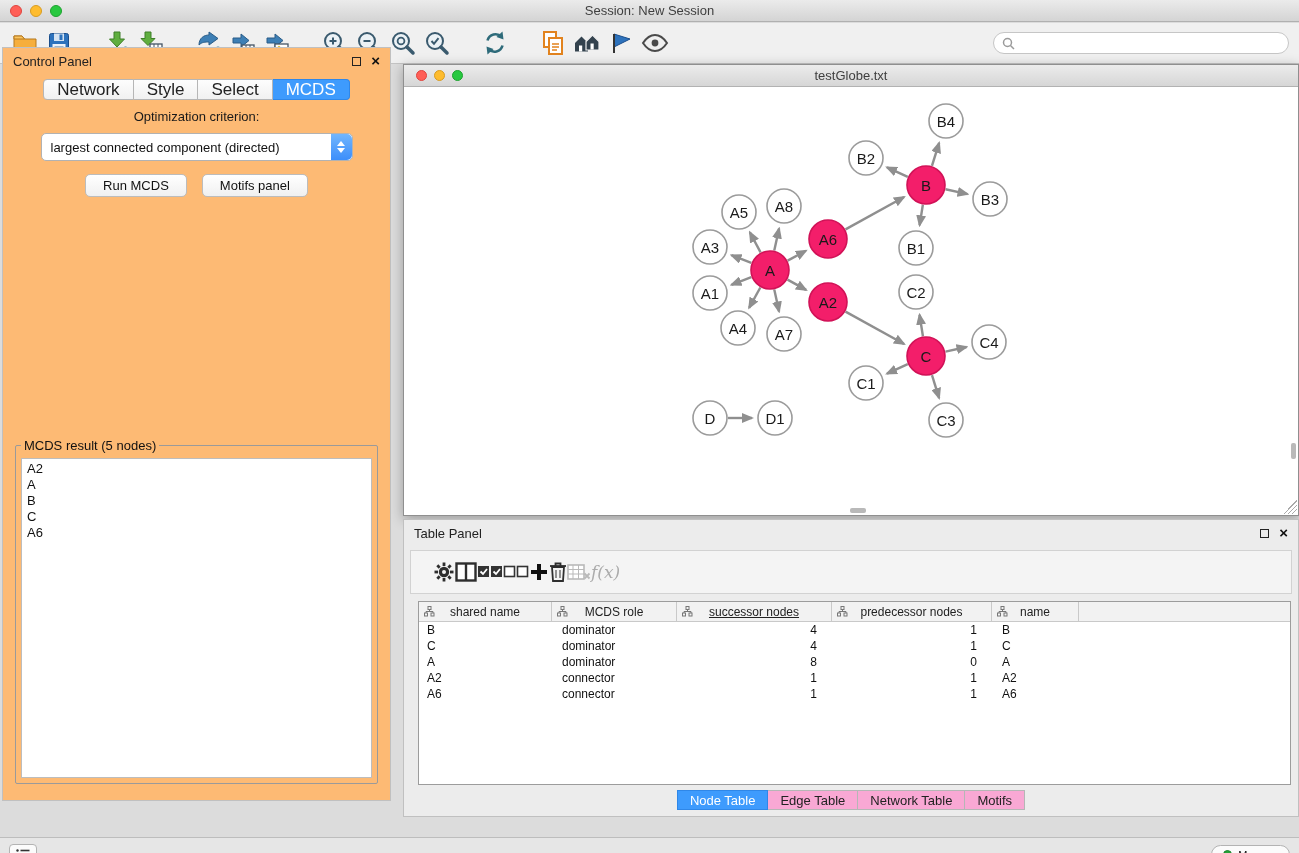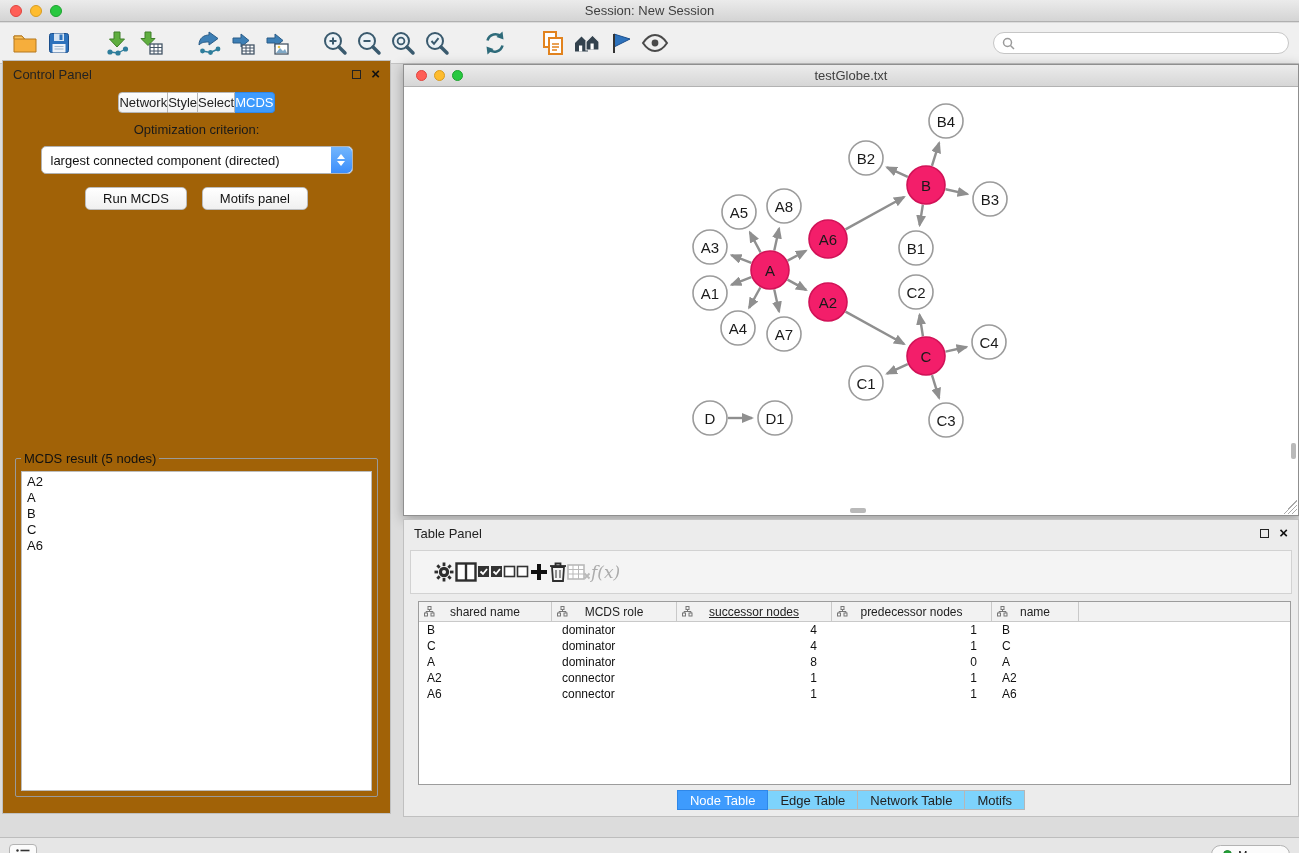--- a/index.html
+++ b/index.html
@@ -30,24 +30,24 @@
     font-family:"Liberation Sans",sans-serif; }
 
   
   .panel-header { height:26px; display:flex; align-items:center; padding:0 10px;
     font-size:13px; color:#222; }
   .win-btns { margin-left:auto; display:flex; align-items:center; gap:10px; }
   .float-icon { display:inline-block; width:9px; height:9px; border:1.5px solid #222; }
   .close-icon { font-weight:bold; font-size:15px; color:#111; line-height:10px; }
 
   
-  .control-panel { position:absolute; left:2px; top:60px; width:389px; height:754px;
-    background:#a16207; border:1px solid #c0c0c0; }
+  .control-panel { position:absolute; left:2px; top:47px; width:389px; height:754px;
+    background:#fdba74; border:1px solid #c0c0c0; }
   .tabs { display:flex; justify-content:center; margin-top:5px; }
-  .tab { height:21px; padding:2px 0; font-size:13px; line-height:16px; color:#222;
+  .tab { height:21px; padding:2px 13px; font-size:17px; line-height:16px; color:#222;
     background:linear-gradient(#fdfdfd,#f1f1f1); border:1px solid #b6b6b6; border-left:none; cursor:pointer; }
   .tab:first-child { border-left:1px solid #b6b6b6; border-radius:4px 0 0 4px; }
   .tab:last-child { border-radius:0 4px 4px 0; }
   .tab.active { background:#3e9bfd; border-color:#2f87e8; color:#fff; }
   .opt-label { text-align:center; margin-top:9px; font-size:13px; color:#1a1a1a; }
   .dropdown { margin:9px auto 0; width:312px; height:28px; background:#fff;
     border:1px solid #b2b2b2; border-radius:5px; position:relative;
     display:flex; align-items:center; padding:0 26px 0 9px; font-size:13px; color:#111; cursor:pointer; }
   .dd-stepper { position:absolute; right:0px; top:0px; bottom:0px; width:21px;
     background:linear-gradient(#72b6fd,#3c8efb); border-radius:0 5px 5px 0;
@@ -95,21 +95,21 @@
   .thead { display:flex; height:20px; background:#f2f2f2; border-bottom:1px solid #c9c9c9; }
   .th { position:relative; display:flex; align-items:center; justify-content:center;
     font-size:12px; color:#222; border-right:1px solid #c9c9c9; height:100%; cursor:pointer; }
   .th .hdr-ic { position:absolute; left:5px; top:4px; }
   .tbody { }
   .tr { display:flex; height:16px; align-items:center; cursor:default; }
   .td { font-size:12px; color:#111; padding:0 15px 0 10px; white-space:nowrap; overflow:hidden; }
   .td:first-child { padding-left:8px; }
   .node-tabs { position:absolute; bottom:6px; left:0; right:0; display:flex; justify-content:center; }
   .ntab { height:20px; padding:2px 12px; font-size:13px; line-height:15px; color:#222;
-    background:#7dd3fc; border:1px solid #b6b6b6; border-left:none; cursor:pointer; }
+    background:#f9a8d4; border:1px solid #b6b6b6; border-left:none; cursor:pointer; }
   .ntab:first-child { border-left:1px solid #b6b6b6; }
   .ntab.active { background:#3e9bfd; border-color:#2f87e8; color:#fff; }
 
   
   .statusbar { position:absolute; left:0; bottom:0; width:100%; height:16px;
     background:#e6e6e6; border-top:1px solid #bdbdbd; }
   .status-left-btn { position:absolute; left:9px; top:6px; width:28px; height:20px;
     border:1px solid #b3b3b3; border-radius:4px; background:#fbfbfb;
     display:flex; align-items:center; justify-content:center; cursor:pointer; }
   .memory-btn { position:absolute; right:9px; top:7px; height:19px;

